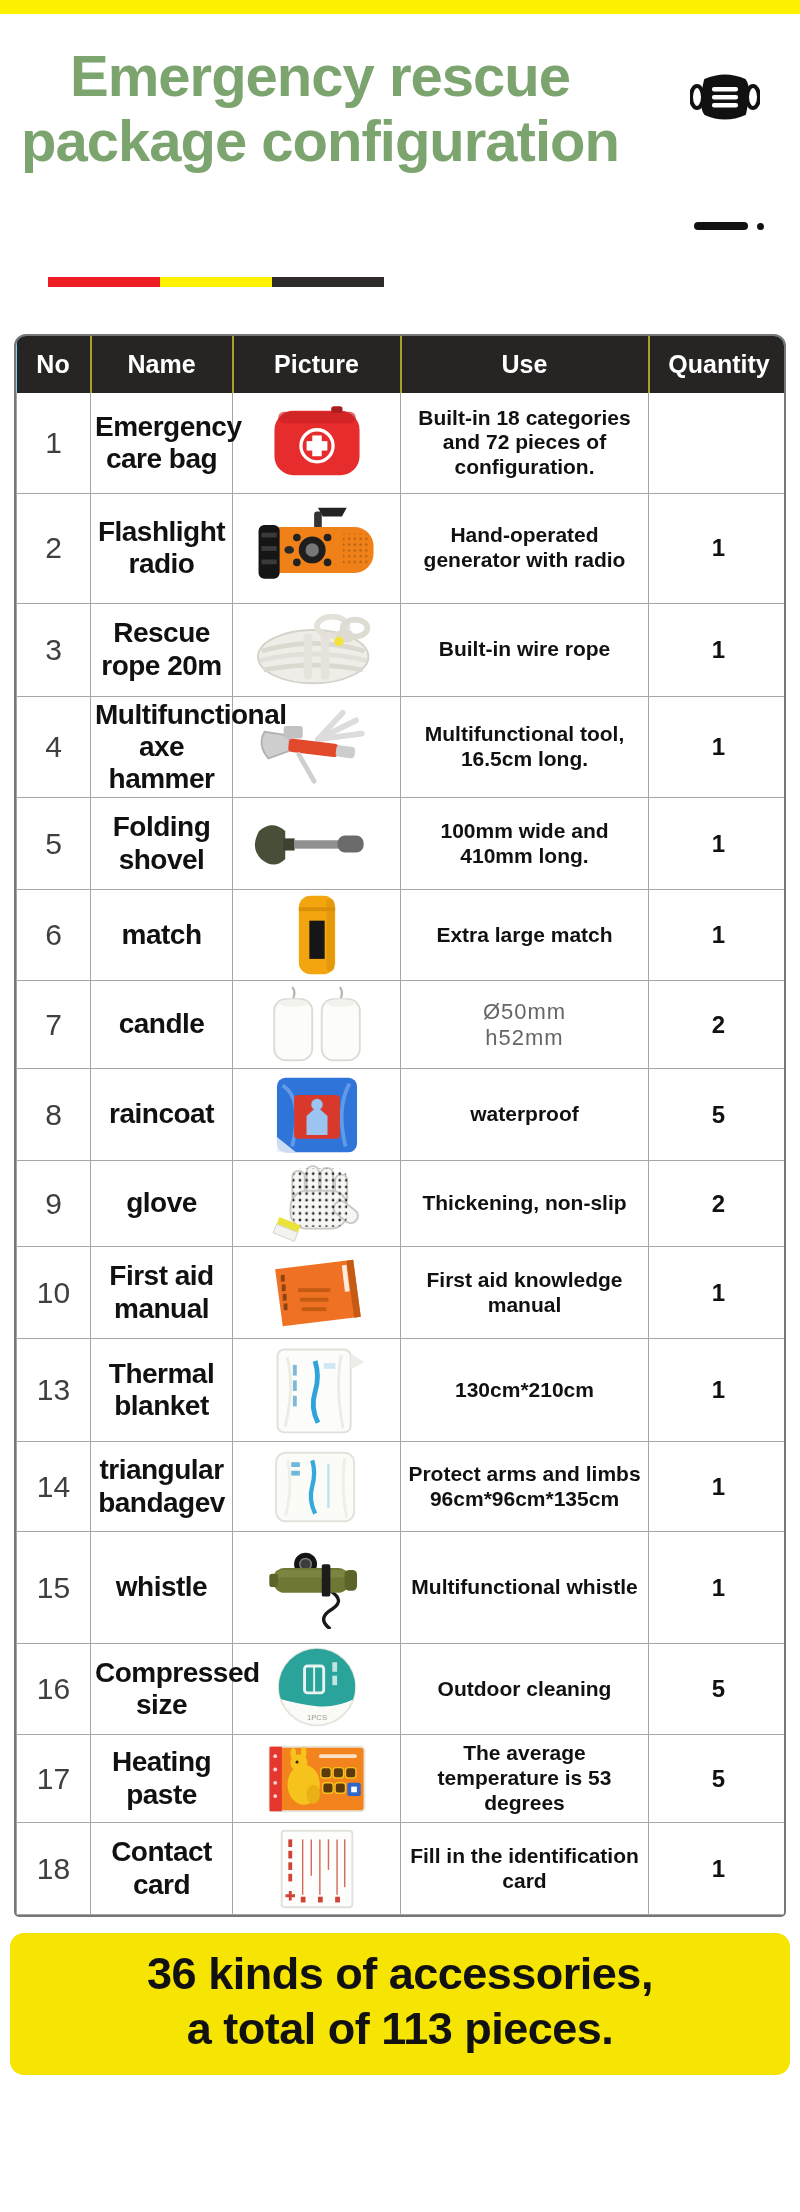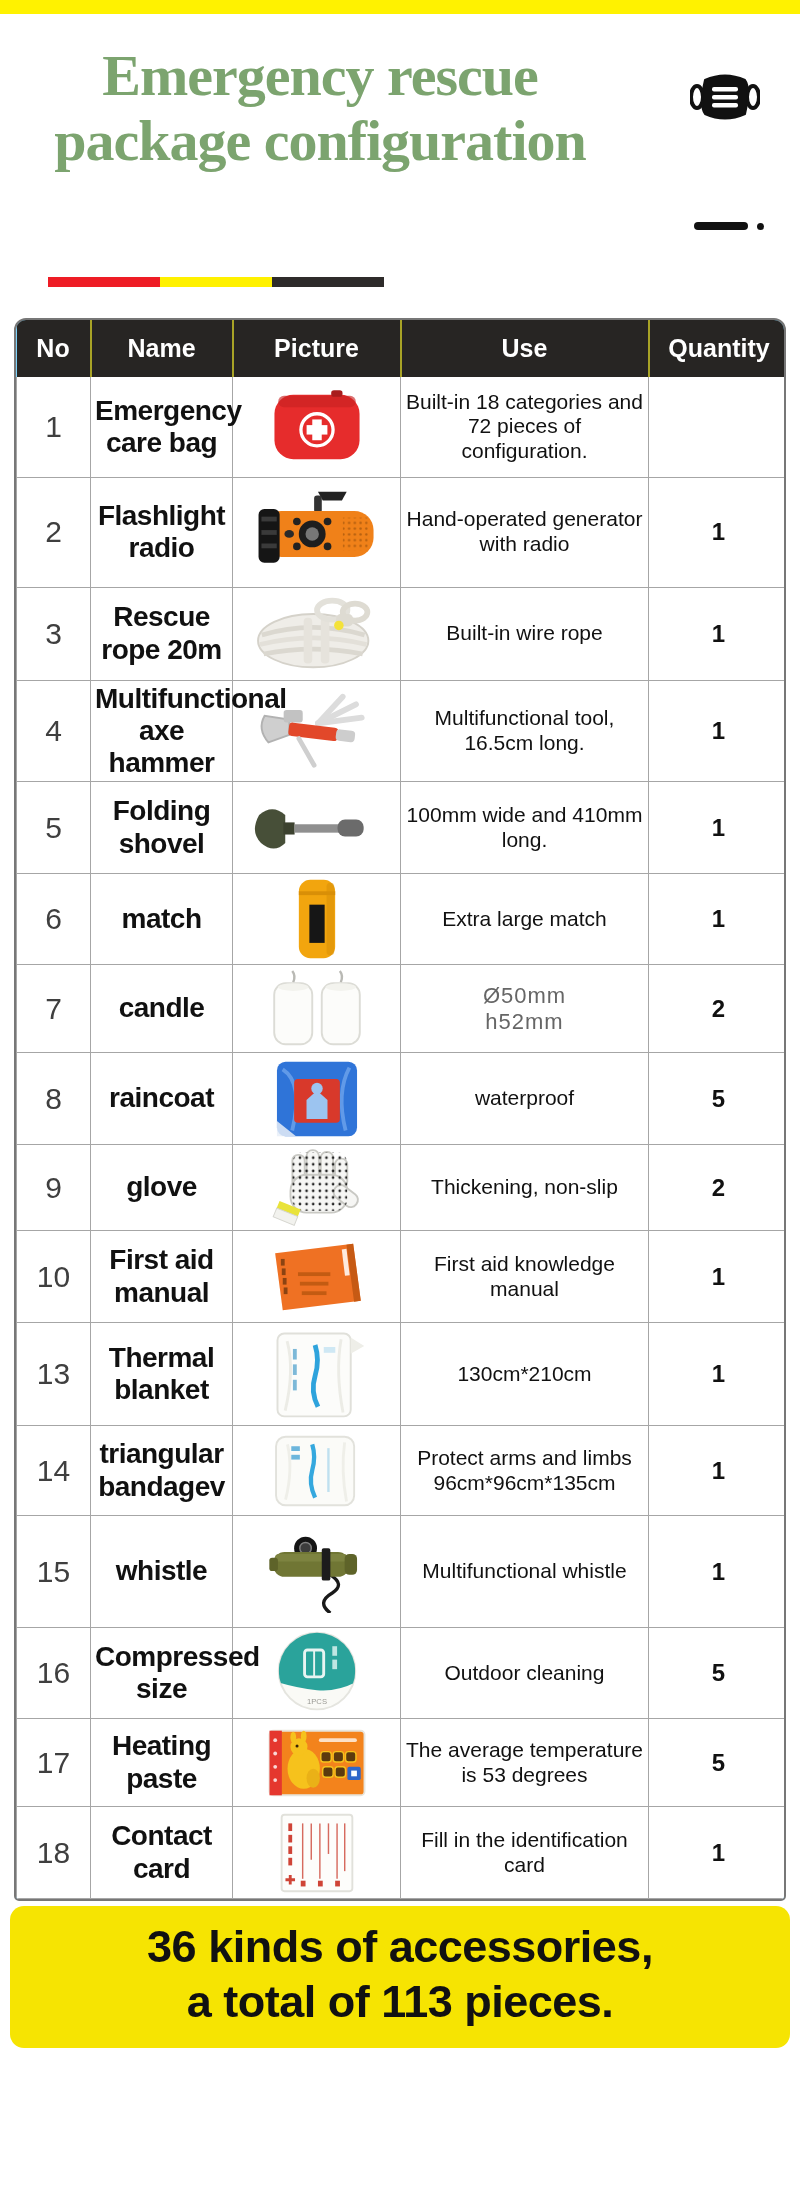--- a/index.html
+++ b/index.html
@@ -6,42 +6,42 @@
   body{font-family:"Liberation Sans","DejaVu Sans",sans-serif;}
   .page{position:relative;width:800px;height:2212px;margin:0 auto;background:#fff;overflow:hidden;}
 
   
   .top-bar{position:absolute;top:0;left:0;width:100%;height:14px;background:var(--top-bar-yellow,#fff200);}
 
   
   .hdr{position:relative;height:318px;}
   .title{margin:0;position:absolute;top:44px;left:0;width:640px;text-align:center;
          font-size:58px;line-height:1.12;font-weight:700;letter-spacing:-1px;
-         color:var(--title-green,#7ca46f);font-family:Liberation Serif, serif;}
+         color:var(--title-green,#7ca46f);}
   .mask-icon{position:absolute;top:70px;right:40px;width:70px;height:54px;}
   .dashdot{position:absolute;top:222px;right:36px;display:flex;align-items:center;}
   .dashdot .dash{display:inline-block;width:54px;height:8px;border-radius:4px;background:#111;}
   .dashdot .dot{display:inline-block;width:7px;height:7px;border-radius:50%;background:#111;margin-left:9px;}
   .stripe{position:absolute;top:277px;left:48px;display:flex;height:10px;}
   .stripe span{display:inline-block;width:112px;height:10px;}
   .stripe .s-red{background:var(--stripe-red,#ee1c25);}
   .stripe .s-yellow{background:var(--stripe-yellow,#fff100);}
   .stripe .s-black{background:var(--stripe-black,#2e2b2a);}
 
   
-  .table-wrap{margin:0 14px;border:2px solid #777;border-radius:12px 12px 5px 5px;overflow:hidden;background:#7dd3fc;}
+  .table-wrap{margin:16px 14px;border:2px solid #777;border-radius:12px 12px 5px 5px;overflow:hidden;background:#7dd3fc;}
   table{border-collapse:collapse;table-layout:fixed;width:100%;}
   thead th{background:var(--table-header-bg,#272523);color:var(--table-header-text,#fff);
            font-size:25px;font-weight:700;height:55px;border-left:2px solid var(--header-divider-yellow,#a8a326);}
   thead th:first-child{border-left:none;}
   tbody td{border:1px solid #a6a6a6;text-align:center;vertical-align:middle;padding:2px 4px;background:#fff;}
   tbody tr:first-child td{border-top:none;}
   td.no{font-size:30px;color:var(--number-gray,#3f3f3f);font-weight:400;}
   td.name{font-size:28px;font-weight:700;color:var(--text-black,#111);line-height:1.15;letter-spacing:-0.5px;}
-  td.use{font-size:21px;font-weight:400;color:var(--text-black,#111);line-height:1.18;white-space:pre-line;}
+  td.use{font-size:21px;font-weight:700;color:var(--text-black,#111);line-height:1.18;white-space:pre-line;}
   td.use.muted{color:var(--muted-gray,#666);font-weight:400;font-size:22px;letter-spacing:1px;}
   td.qty{font-size:24px;font-weight:700;color:var(--text-black,#111);}
   td.pic svg{vertical-align:middle;}
 
   tbody tr:nth-child(1){height:100px}  tbody tr:nth-child(2){height:110px}
   tbody tr:nth-child(3){height:93px}   tbody tr:nth-child(4){height:89px}
   tbody tr:nth-child(5){height:92px}   tbody tr:nth-child(6){height:90px}
   tbody tr:nth-child(7){height:88px}   tbody tr:nth-child(8){height:92px}
   tbody tr:nth-child(9){height:86px}   tbody tr:nth-child(10){height:92px}
   tbody tr:nth-child(11){height:103px} tbody tr:nth-child(12){height:90px}

